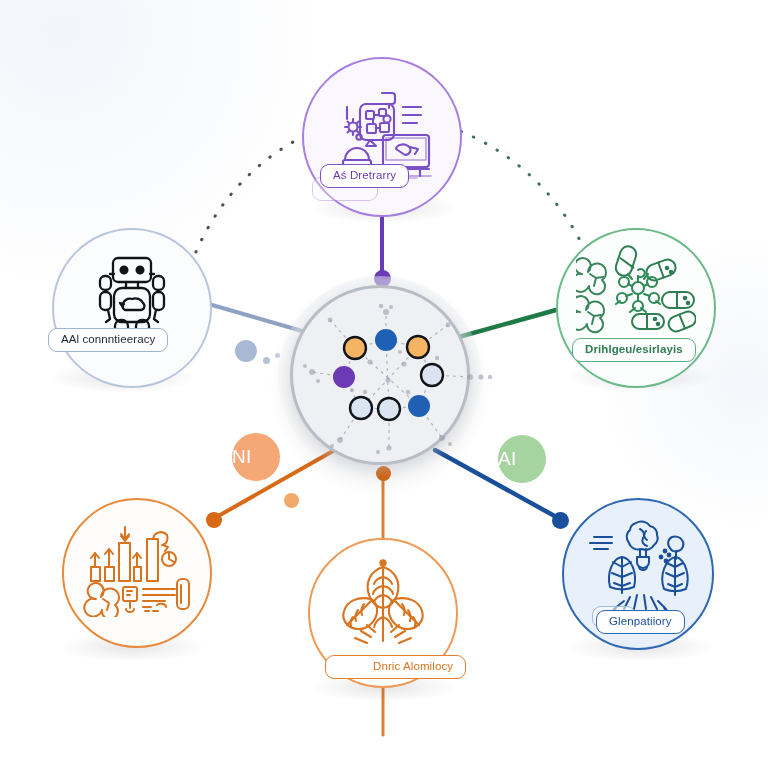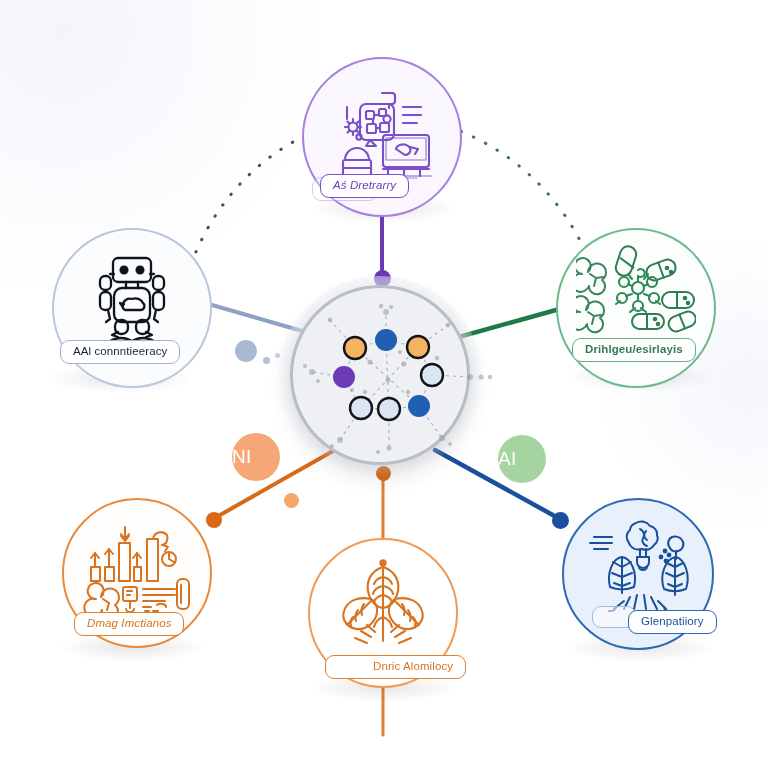--- a/index.html
+++ b/index.html
@@ -144,21 +144,21 @@
         <path d="M60 53 h40 v22 h-40 z" stroke-width="1.6" opacity=".55"></path>
         <path d="M70 64 a7 5 0 0 1 12 -3 a6 5 0 0 1 -3 9 z"></path>
         <path d="M84 62 l8 2 l-3 5"></path>
         <path d="M57 84 h46 M62 84 v7 M78 84 v7 M94 84 v7"></path>
         <path d="M51 91 h54" stroke-width="1.6" opacity=".6"></path>
         <path d="M13 93 h78" stroke-width="1.6" opacity=".45"></path>
       </svg>
     </div>
     <div class="pill ghost" style="left:8px;top:118px;border-color:#b79be4;color:#7b4fc7;font-style:italic;opacity:.55;">&nbsp;&nbsp;&nbsp;&nbsp;&nbsp;&nbsp;&nbsp;&nbsp;&nbsp;&nbsp;&nbsp;&nbsp;</div>
   </div>
-  <div class="pill" style="left:320px;top:174px;border-color:#7b4fc7;color:#6a3bb5;font-style:italic;">Aś Dretrarry</div>
+  <div class="pill" style="left:320px;top:164px;border-color:#7b4fc7;color:#6a3bb5;">Aś Dretrarry</div>
   <div class="dot" style="left:374px;top:270px;width:17px;height:17px;background:#6a3bb5;"></div>
 
   <div class="node" style="left:52px;top:228px;width:160px;height:160px;border:2px solid #b9c6dc;background:#fbfcfe;">
     <div class="iconwrap" style="transform:translateY(-8px);">
       <svg width="108" height="108" viewBox="0 0 108 108" fill="none" stroke="#111418" stroke-width="2.3" stroke-linecap="round" stroke-linejoin="round">
         <rect x="35" y="12" width="38" height="24" rx="5"></rect>
         <circle cx="46" cy="24" r="3.4" fill="#111418"></circle>
         <circle cx="62" cy="24" r="3.4" fill="#111418"></circle>
         <path d="M48 36 v6 M60 36 v6"></path>
         <rect x="36" y="42" width="36" height="34" rx="8"></rect>
@@ -171,21 +171,21 @@
         <path d="M30 64 l2 9 l-4 3 M78 64 l-2 9 l4 3"></path>
         <path d="M36 28 h-4 M76 28 h-4"></path>
         <rect x="37" y="74" width="13" height="14" rx="6"></rect>
         <rect x="58" y="74" width="13" height="14" rx="6"></rect>
         <path d="M40 86 l-6 3 l6 2 M68 86 l6 3 l-6 2"></path>
         <path d="M31 98 a12 6 0 0 1 24 0 z"></path>
         <path d="M53 98 a12 6 0 0 1 24 0 z"></path>
       </svg>
     </div>
   </div>
-  <div class="pill" style="left:48px;top:340px;border-color:#9fb2cf;color:#1c2430;margin-left:12px;">AAl connntieeracy</div>
+  <div class="pill" style="left:48px;top:328px;border-color:#9fb2cf;color:#1c2430;">AAl connntieeracy</div>
   <div class="dot" style="left:235px;top:340px;width:22px;height:22px;background:#a9b9d4;"></div>
   <div class="dot" style="left:263px;top:357px;width:7px;height:7px;background:#b4c2d8;"></div>
   <div class="dot" style="left:275px;top:353px;width:5px;height:5px;background:#c3cfe2;"></div>
 
   <div class="node" style="left:556px;top:228px;width:160px;height:160px;border:2px solid #6cb98a;background:#fcfefd;">
     <div class="iconwrap" style="transform:translateY(-10px);">
       <svg width="120" height="108" viewBox="0 0 120 108" fill="none" stroke="#227a4d" stroke-width="2" stroke-linecap="round" stroke-linejoin="round">
         <g stroke="#2f7d52">
           <rect x="42" y="2" width="16" height="30" rx="8" transform="rotate(18 50 17)"></rect>
           <path d="M44 16 l15 5" transform="rotate(18 50 17)"></path>
@@ -250,21 +250,20 @@
         <path d="M64 72 h32 M64 78 h32 M64 84 h22"></path>
         <path d="M64 90 h8 M78 88 a5 3 0 0 1 9 2"></path>
         <rect x="98" y="62" width="12" height="30" rx="5"></rect>
         <path d="M102 68 v18"></path>
         <path d="M22 80 a9 9 0 1 1 14 8 a8 8 0 1 1 -13 5 a9 9 0 1 1 -6 -11 a8 8 0 1 1 5 -2 z"></path>
         <path d="M24 82 l6 4 M30 86 l-2 7"></path>
         <path d="M66 94 h4 M74 94 h5"></path>
       </svg>
     </div>
   </div>
-  <div class="pill" style="left:74px;top:612px;border-color:#e0812e;color:#d8731f;font-style:italic;">Dmag Imctianos</div>
   <div class="dot" style="left:206px;top:512px;width:16px;height:16px;background:#d86a17;"></div>
   <div class="dot" style="left:284px;top:493px;width:15px;height:15px;background:#f3a768;"></div>
 
   <div class="node" style="left:308px;top:538px;width:150px;height:150px;border:2px solid #ef9a55;background:#ffffff;">
     <div class="iconwrap" style="transform:translateY(-8px);">
       <svg width="104" height="100" viewBox="0 0 104 100" fill="none" stroke="#d8731f" stroke-width="2.1" stroke-linecap="round" stroke-linejoin="round">
         <circle cx="52" cy="8" r="2.6" fill="#d8731f"></circle>
         <path d="M52 12 c-13 4 -18 16 -14 28 c3 9 10 13 14 13 c4 0 11 -4 14 -13 c4 -12 -1 -24 -14 -28 z"></path>
         <path d="M52 14 v38"></path>
         <path d="M52 22 c-5 1 -8 4 -9 7 M52 22 c5 1 8 4 9 7"></path>
@@ -306,21 +305,21 @@
           <circle cx="89" cy="40" r="1.4" fill="#1a4f9c"></circle>
         <circle cx="81" cy="42" r="1.4" fill="#1a4f9c"></circle>
           <circle cx="86" cy="46" r="1.4" fill="#1a4f9c"></circle>
         <path d="M14 22 h18 M10 28 h22 M14 34 h14"></path>
         <path d="M50 82 l-6 12 M57 80 l-3 14 M64 80 l2 14 M71 82 l6 12 M44 86 l-10 8 M78 86 l8 8"></path>
         <path d="M36 92 a6 4 0 0 1 -7 4 M84 92 a6 4 0 0 0 7 4"></path>
       </svg>
     </div>
     <div class="pill ghost" style="left:28px;top:106px;width:44px;height:22px;border-color:#9ebbe2;"></div>
   </div>
-  <div class="pill" style="left:628px;top:610px;border-color:#2f68b5;color:#1a4f9c;">Glenpatiiory</div>
+  <div class="pill" style="left:596px;top:610px;border-color:#2f68b5;color:#1a4f9c;">Glenpatiiory</div>
   <div class="dot" style="left:552px;top:512px;width:17px;height:17px;background:#1a4f9c;"></div>
 
   <div id="hubglow"></div>
   <div id="hub"></div>
 
   <svg class="layer nolabel" viewBox="0 0 768 768">
     <g stroke="#9aa0ab" stroke-width="1.2" fill="none" opacity=".75" stroke-dasharray="3 4">
       <path d="M355 348 L344 377"></path>
         <path d="M344 377 L361 408"></path>
         <path d="M361 408 L389 409"></path>

